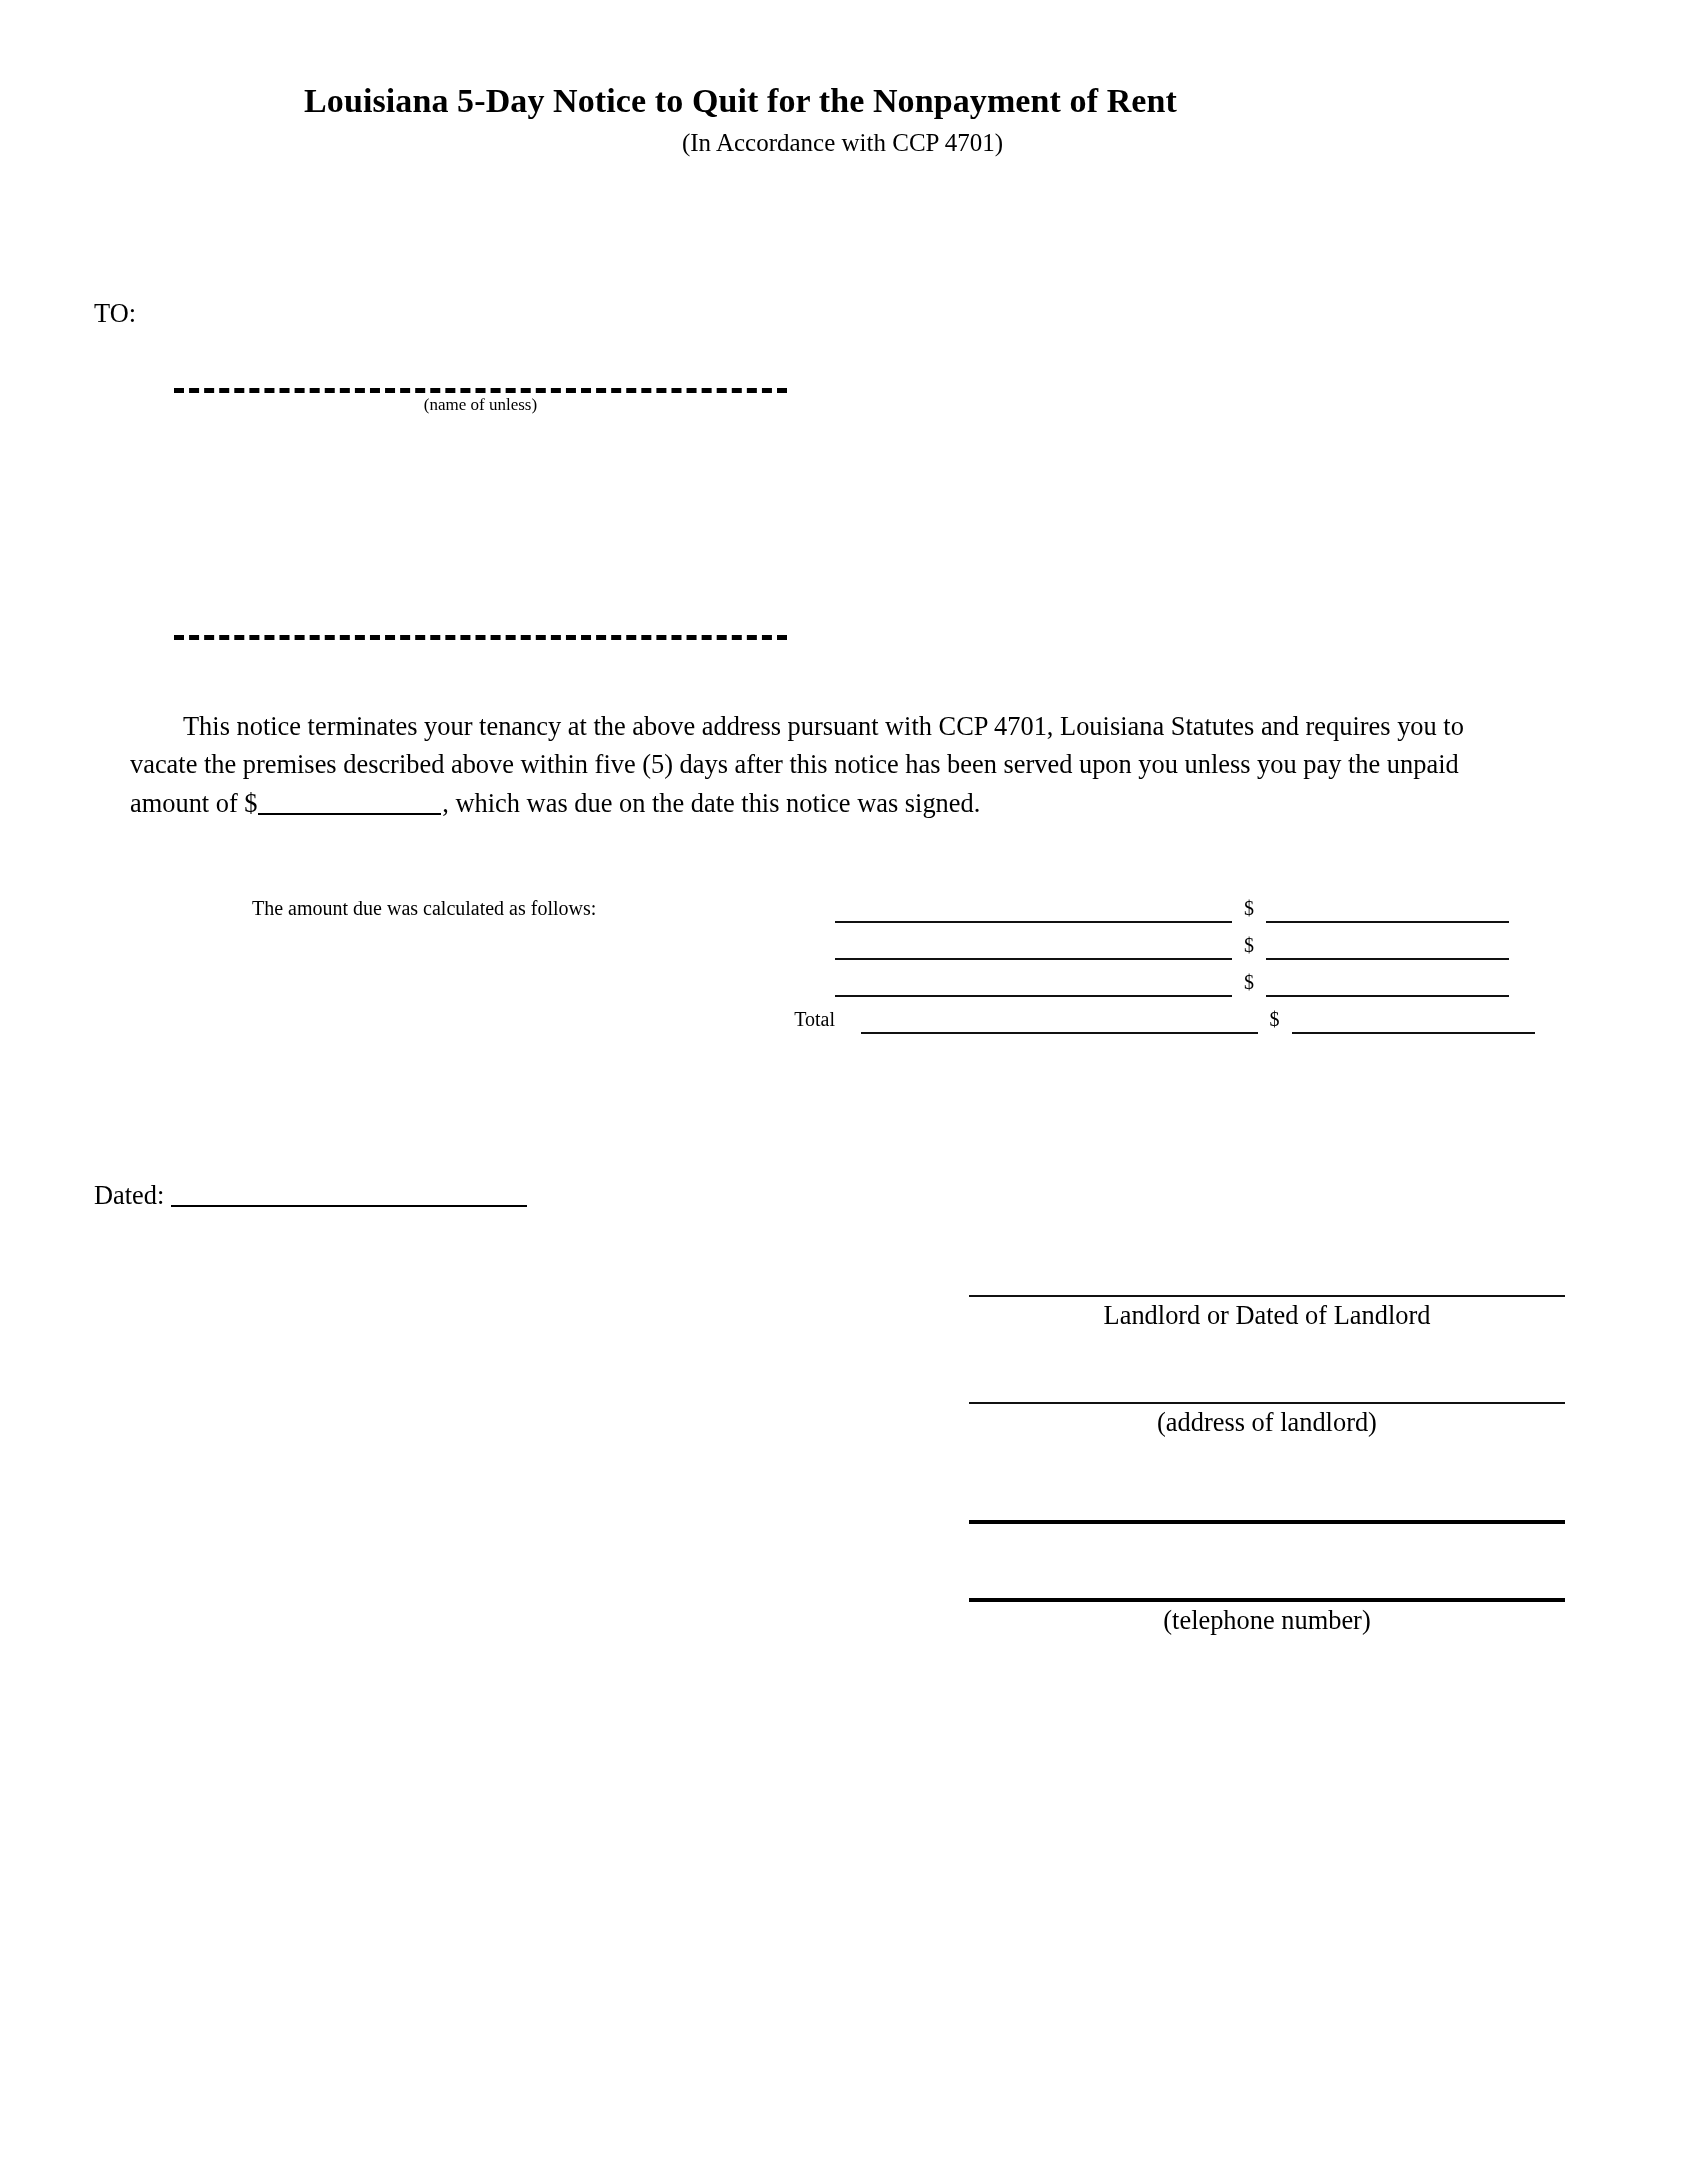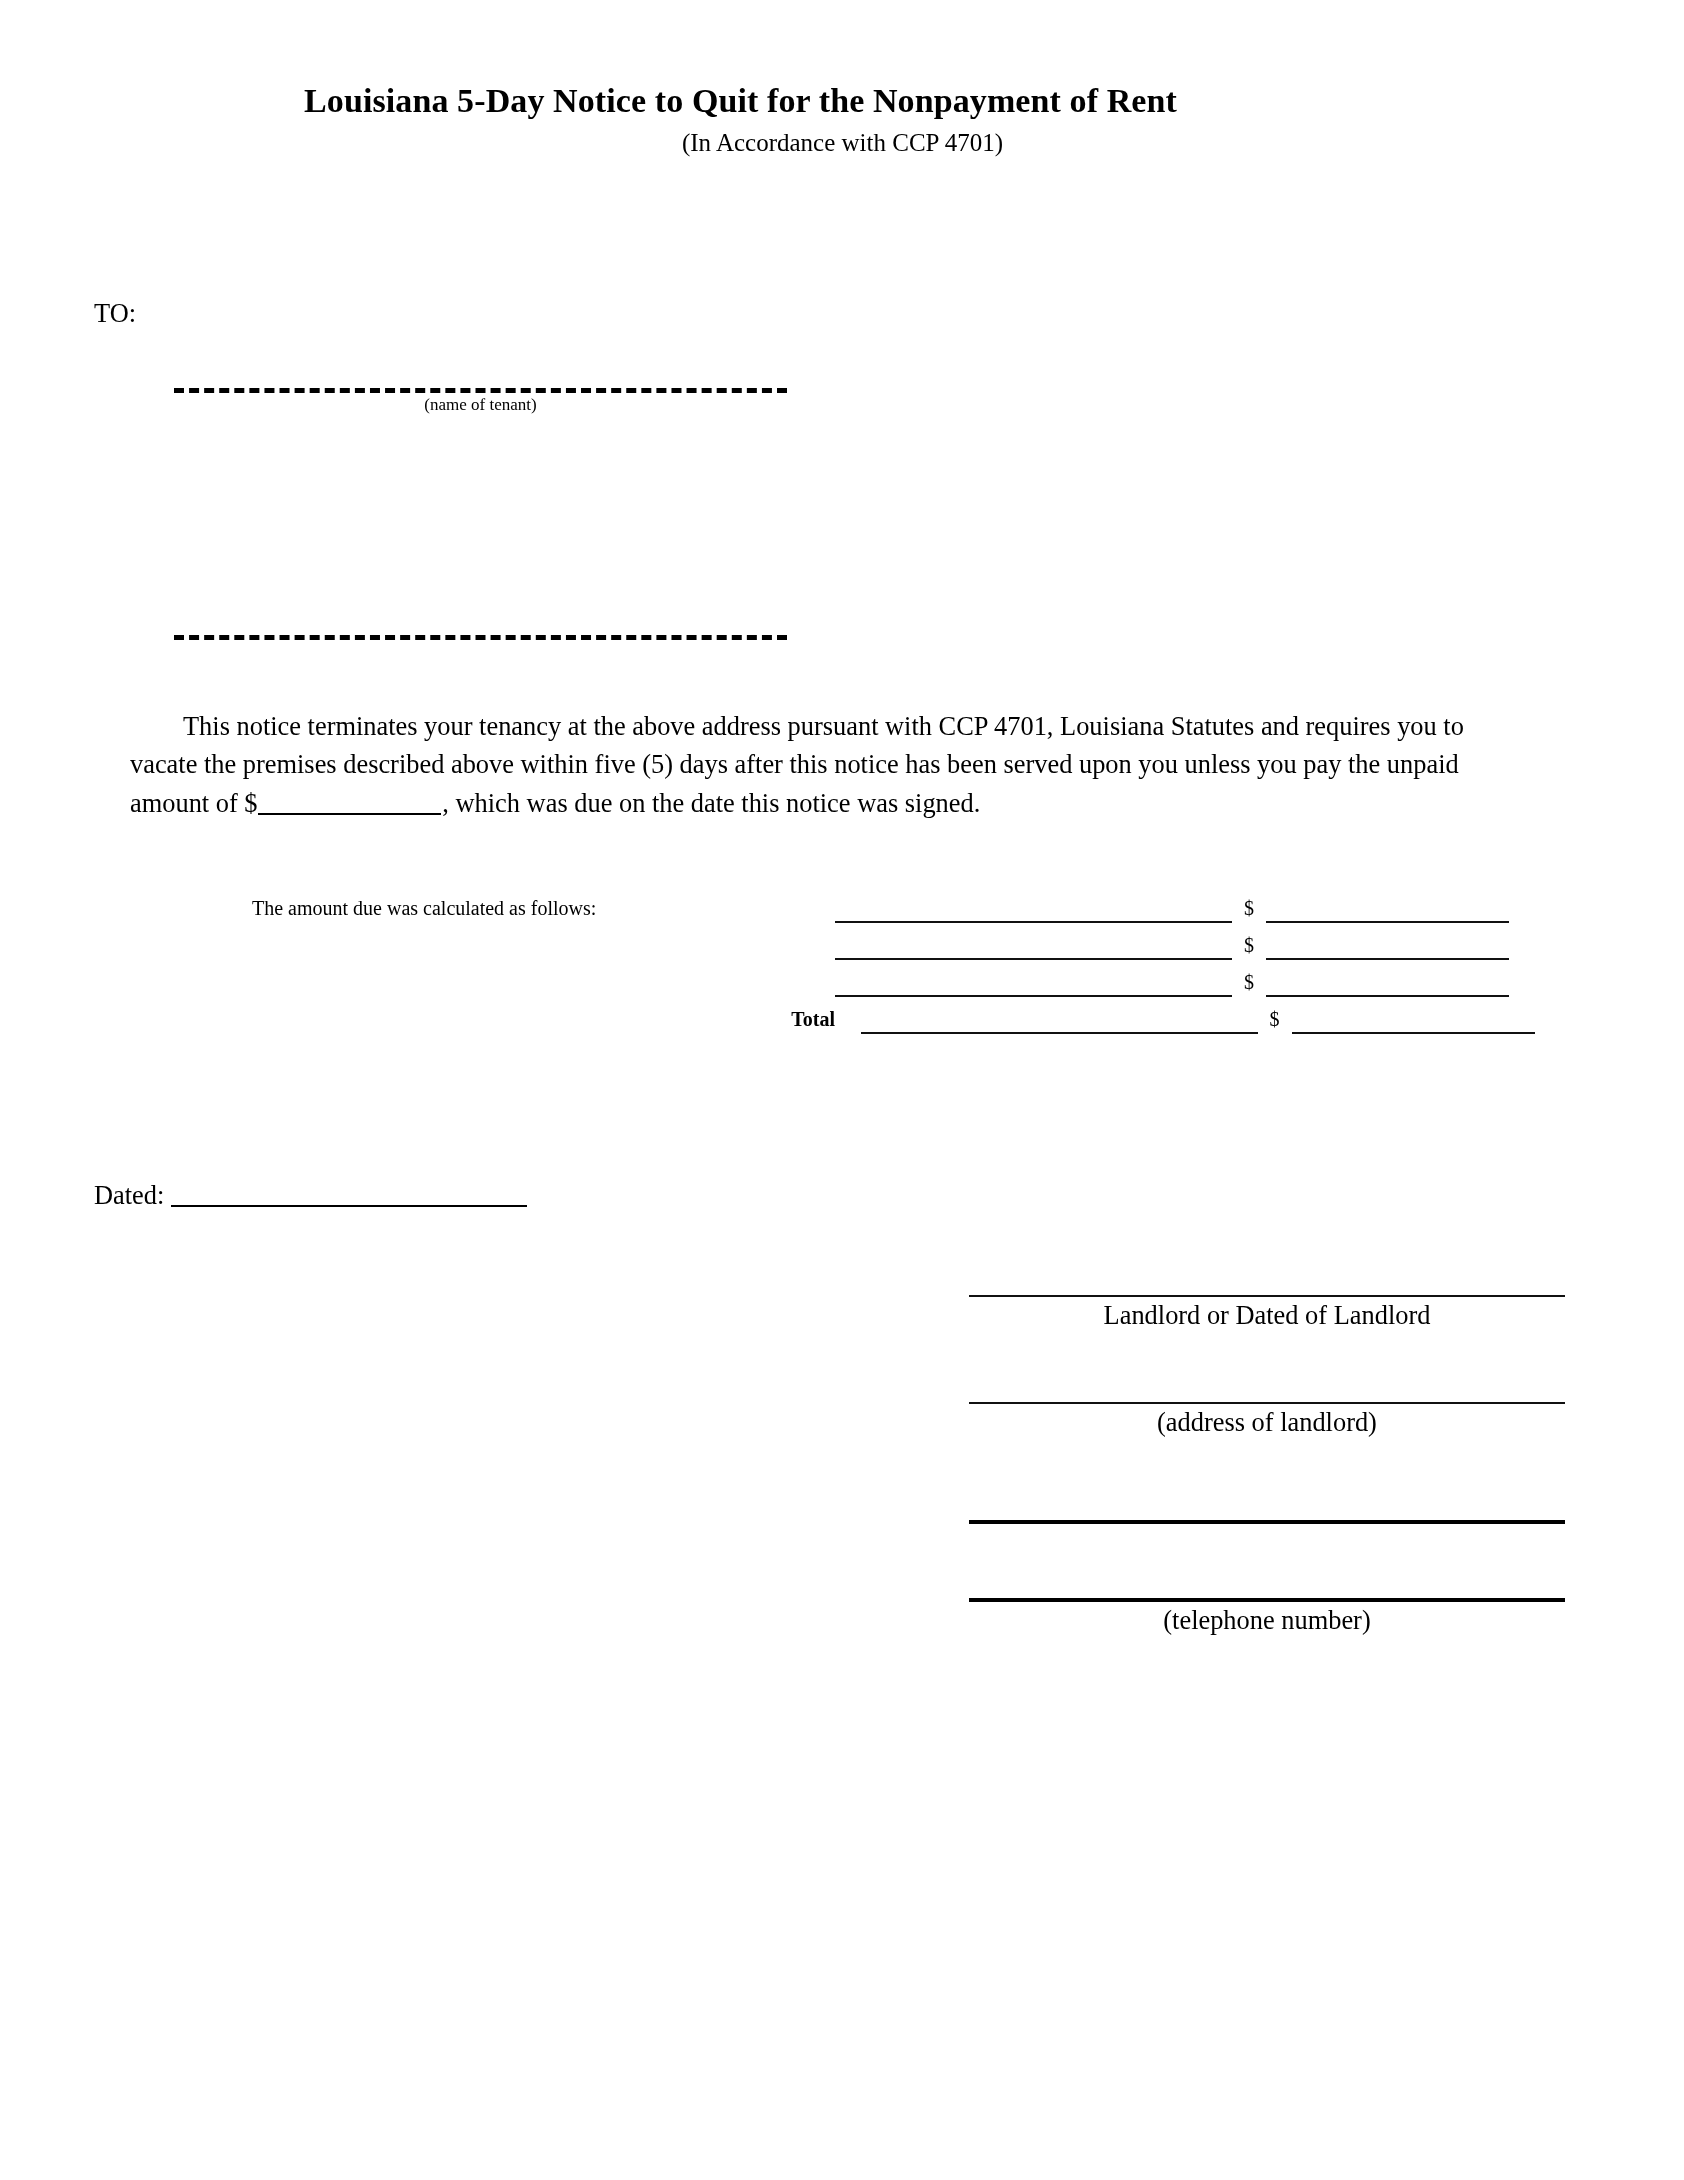--- a/index.html
+++ b/index.html
@@ -103,21 +103,21 @@
   }
   .calc-label {
     width: 583px;
     flex: 0 0 583px;
     white-space: nowrap;
     padding-bottom: 3.4px;
   }
   .calc-label.right {
     text-align: right;
     padding-right: 25.6px;
-    font-weight: bold;
+    font-weight: normal;
   }
   .calc-blank-left {
     flex: 0 0 397px;
     width: 397px;
     border-bottom: 2.6px solid #111111;
     height: 31px;
   }
   .calc-dollar {
     flex: 0 0 34px;
     width: 34px;
@@ -180,21 +180,21 @@
 <div id="page">
 
   <div class="title">Louisiana 5-Day Notice to Quit for the Nonpayment of Rent</div>
 
   <div class="subtitle">(In Accordance with CCP 4701)</div>
 
   <div class="to-label">TO:</div>
 
   <div class="dash-row" id="dash-1">
     <div class="dash-line"></div>
-    <div class="dash-caption">(name of tenant)</div>
+    <div class="dash-caption">(name of unless)</div>
   </div>
 
 
   <div class="dash-row" id="dash-3">
     <div class="dash-line"></div>
     <div class="dash-caption"></div>
   </div>
 
   <div class="body-para"><span>This notice terminates your tenancy at the above address pursuant with CCP 4701, Louisiana Statutes and requires you to vacate the premises described above within five (5) days after this notice has been served upon you unless you pay the unpaid amount of $</span><span class="inline-blank"></span><span>, which was due on the date this notice was signed.</span></div>
 

